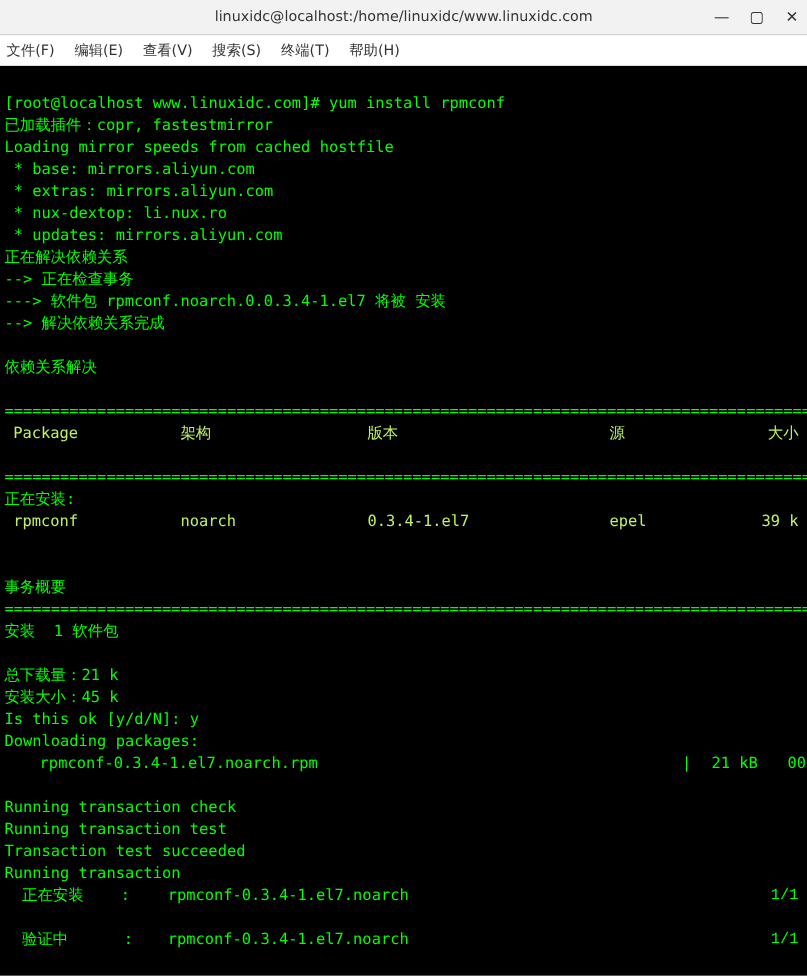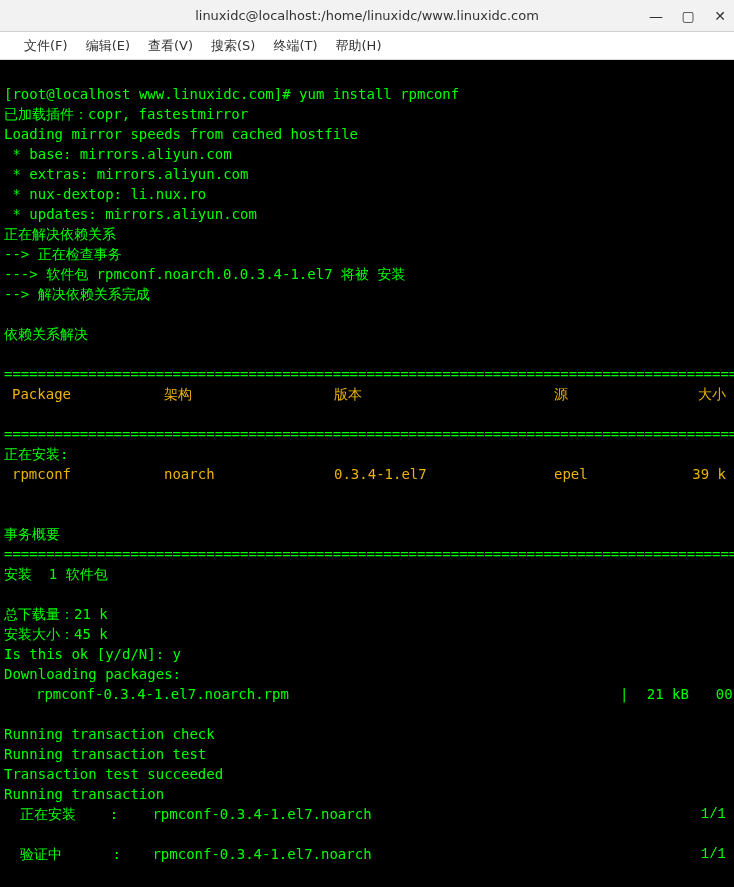--- a/index.html
+++ b/index.html
@@ -43,21 +43,21 @@
     color: #333;
     font-size: 14px;
     cursor: pointer;
   }
   .menubar {
     height: 28px;
     background: #fff;
     border-bottom: 1px solid #e0e0e0;
     display: flex;
     align-items: center;
-    padding-left: 24px;
+    padding-left: 6px;
     gap: 18px;
   }
   .menu-item {
     color: #333;
     font-size: 13px;
     cursor: pointer;
   }
   .terminal {
     background: #000;
     color: #00ff00;
@@ -69,21 +69,21 @@
     overflow: hidden;
     white-space: pre;
   }
   .prompt-path { color: #00ff00; }
   .prompt-cmd  { color: #00ff00; }
   .term-line   { color: #00ff00; }
   .right-frac  { color: #00ff00; }
   .cols {
     display: flex;
     width: 100%;
-    color: #eab308;
+    color: #bef264;
   }
   .col-pkg   { width: 160px; padding-left: 8px; }
   .col-arch  { width: 170px; }
   .col-ver   { width: 220px; }
   .col-repo  { width: 120px; }
   .col-size  { flex: 1; text-align: right; padding-right: 4px; }
   .dl-line {
     display: flex;
     width: 100%;
     margin-left: 32px;

